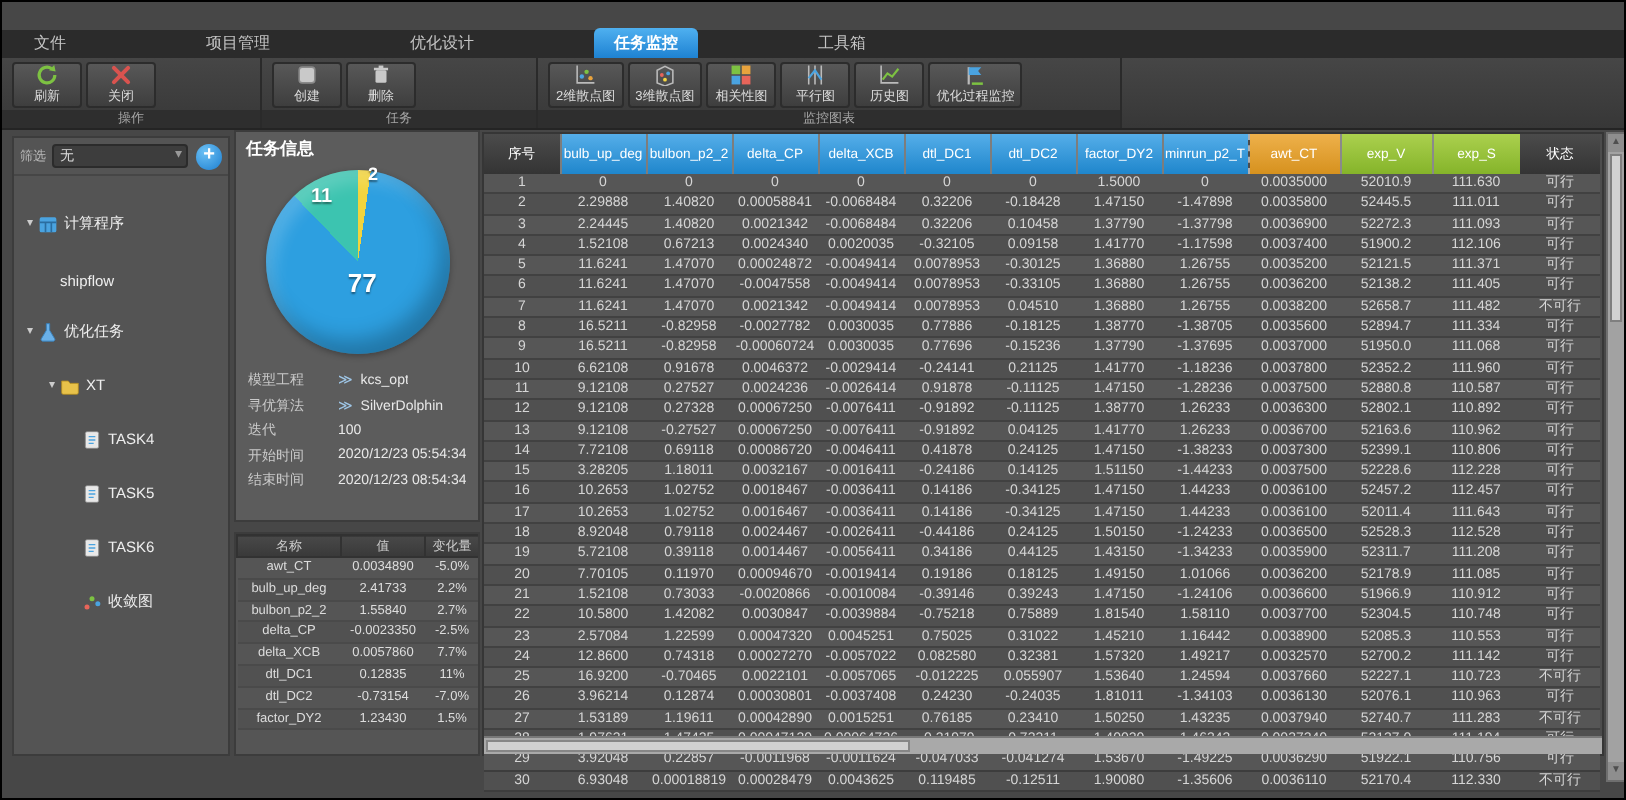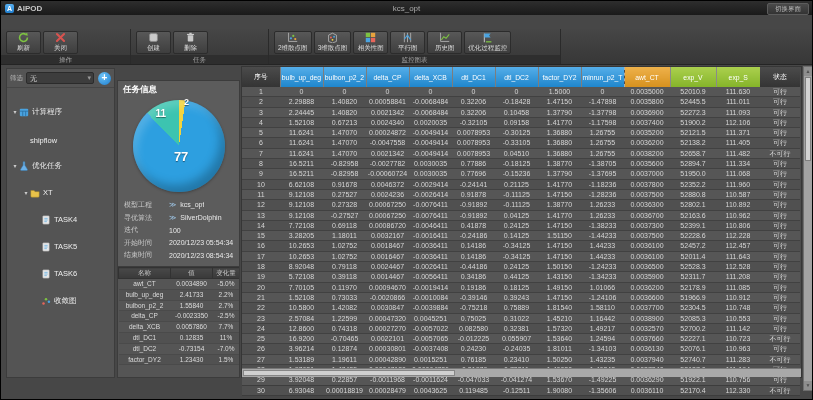--- a/index.html
+++ b/index.html
@@ -38,21 +38,21 @@
   .dropdown .dd{position:absolute;right:2px;top:0;color:#999;font-size:7px;line-height:10px;}
   .plus-btn{width:13px;height:13px;margin-left:4px;border-radius:50%;background:radial-gradient(circle at 35% 30%,#6cc1f5,#1d7fd0);color:#fff;font-size:10px;line-height:12px;text-align:center;font-weight:bold;flex:none;}
   #tree{padding-top:3px;}
   .tree-row{display:flex;align-items:center;height:13px;margin-top:14px;}
   .tree-arrow{width:8px;font-size:6px;color:#ccc;text-align:center;flex:none;}
   .tree-icon{width:10px;height:10px;margin-right:3px;flex:none;}
   .tree-icon svg{width:10px;height:10px;display:block;}
   .tree-label{font-size:7.5px;color:#eee;white-space:nowrap;}
 
   
-  #info-panel{position:absolute;left:116px;top:79px;width:123px;height:196px;background:#5c5c5c;border:1px solid #3c3c3c;box-sizing:border-box;}
+  #info-panel{position:absolute;left:116px;top:64px;width:123px;height:196px;background:#5c5c5c;border:1px solid #3c3c3c;box-sizing:border-box;}
   .panel-title{font-size:8.5px;color:#fff;font-weight:bold;padding:3px 5px 1px;}
   #pie-wrap{position:relative;width:92px;height:92px;margin:3px auto 5px;}
   #pie{width:92px;height:92px;border-radius:50%;box-shadow:inset -5px -7px 10px rgba(0,0,0,.25),inset 4px 6px 8px rgba(255,255,255,.18),0 1px 3px rgba(0,0,0,.3);}
   .pie-label{position:absolute;color:#fff;text-shadow:0 1px 1px rgba(0,0,0,.45);font-weight:bold;}
   .pie-label-0{left:56%;top:-3px;font-size:9px;}
   .pie-label-1{left:45%;top:53%;font-size:13px;}
   .pie-label-2{left:25%;top:9%;font-size:10px;}
   #info-fields{padding:2px 6px 0;}
   .ifield{display:flex;height:12.5px;align-items:center;}
   .ifield-label{width:45px;font-size:7px;color:#c9c9c9;flex:none;}
@@ -99,27 +99,28 @@
   .fbtn.gear{padding:0 3px;color:#aac4dd;font-size:8px;}
   .breadcrumb-current{color:#e06b5a;}
   .fbtn .dd{color:#999;}
   .fbtn.primary{background:linear-gradient(#45a8ec,#1d7fd0);color:#fff;border-color:#14639f;font-weight:bold;}
 </style>
 </head>
 <body>
 
 <div id="window">
 
-  <div id="titlebar">
-    <span class="logo-badge">A</span>
-    <span id="app-name">AIPOD</span>
-    <span id="title-center">kcs_opt</span>
-    <span id="layout-btn">切换界面</span>
-  </div>
-
+
+  <div id="tabbar">
+      <div class="tab">文件</div>
+      <div class="tab">项目管理</div>
+      <div class="tab">优化设计</div>
+      <div class="tab selected">任务监控</div>
+      <div class="tab">工具箱</div>
+    </div>
 
   <div id="ribbon">
       <div class="rgroup">
         <div class="rbuttons">
           <div class="rbtn">
             <span class="rbtn-icon">
               <svg viewBox="0 0 14 14">
                 <path d="M12 7a5 5 0 1 1-2.2-4.1" fill="none" stroke="#7dc242" stroke-width="2"></path>
                 <path d="M11.6.6l.9 4.2-4.2-.9z" fill="#7dc242"></path>
               </svg>

